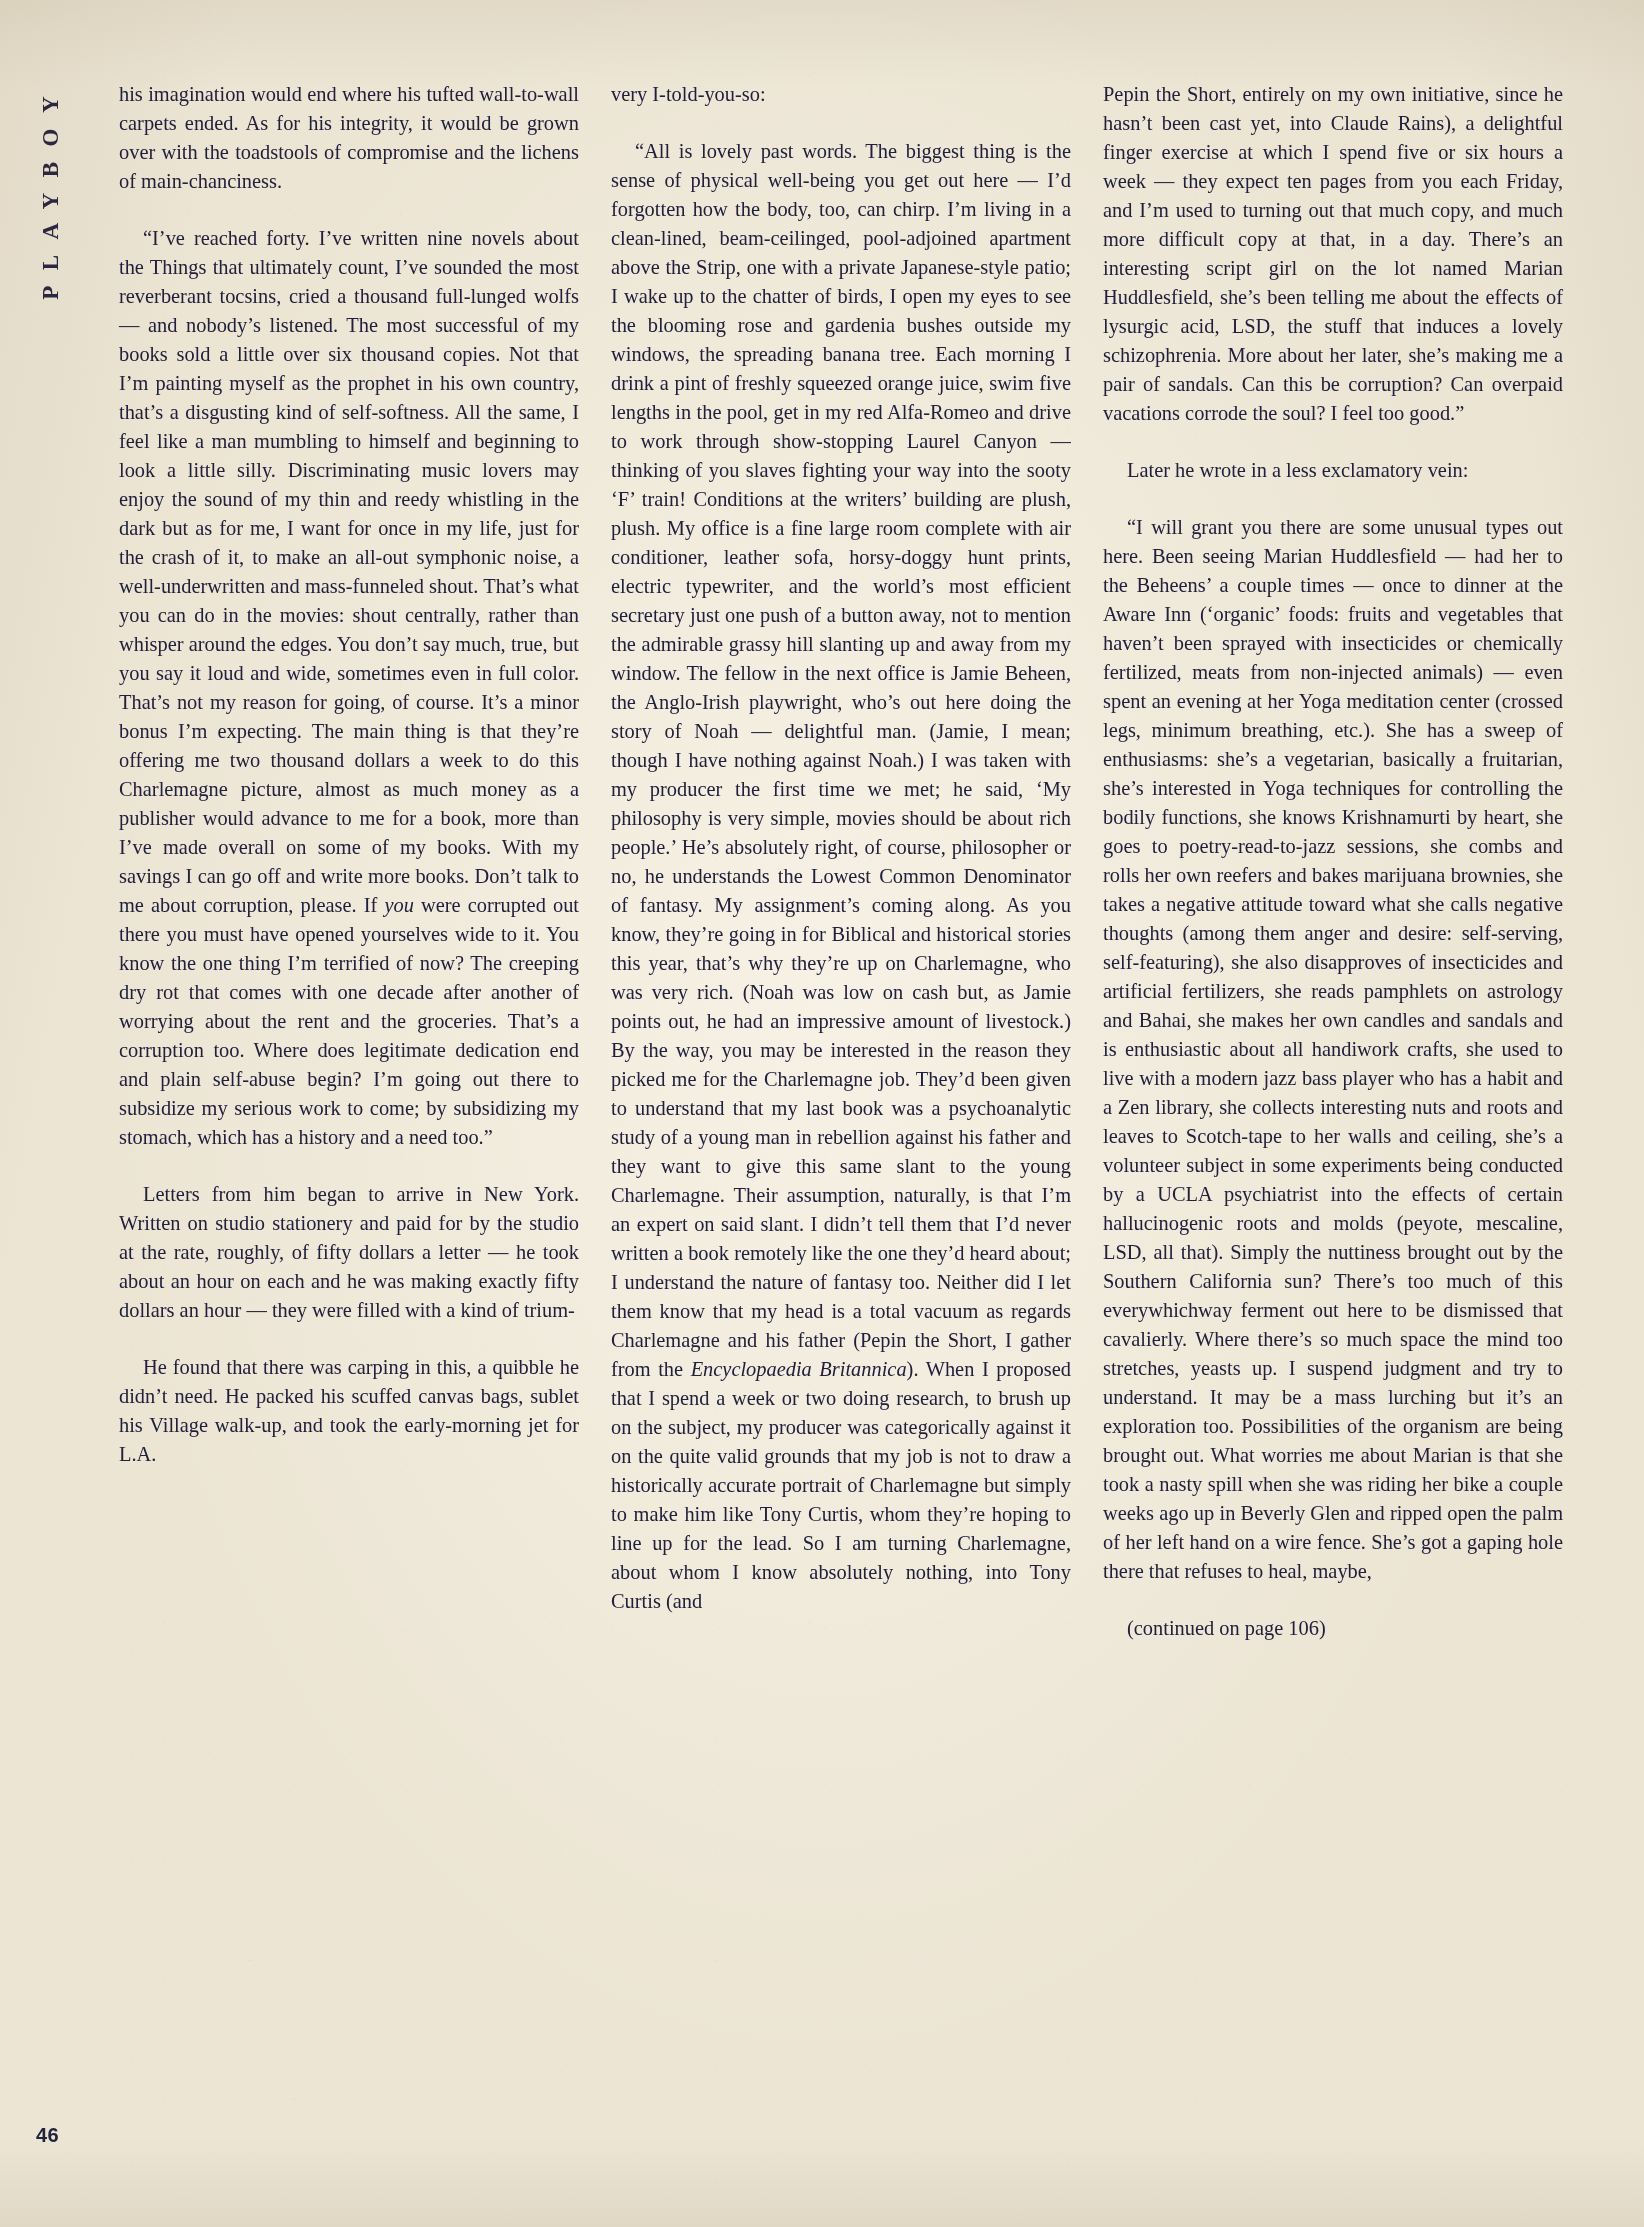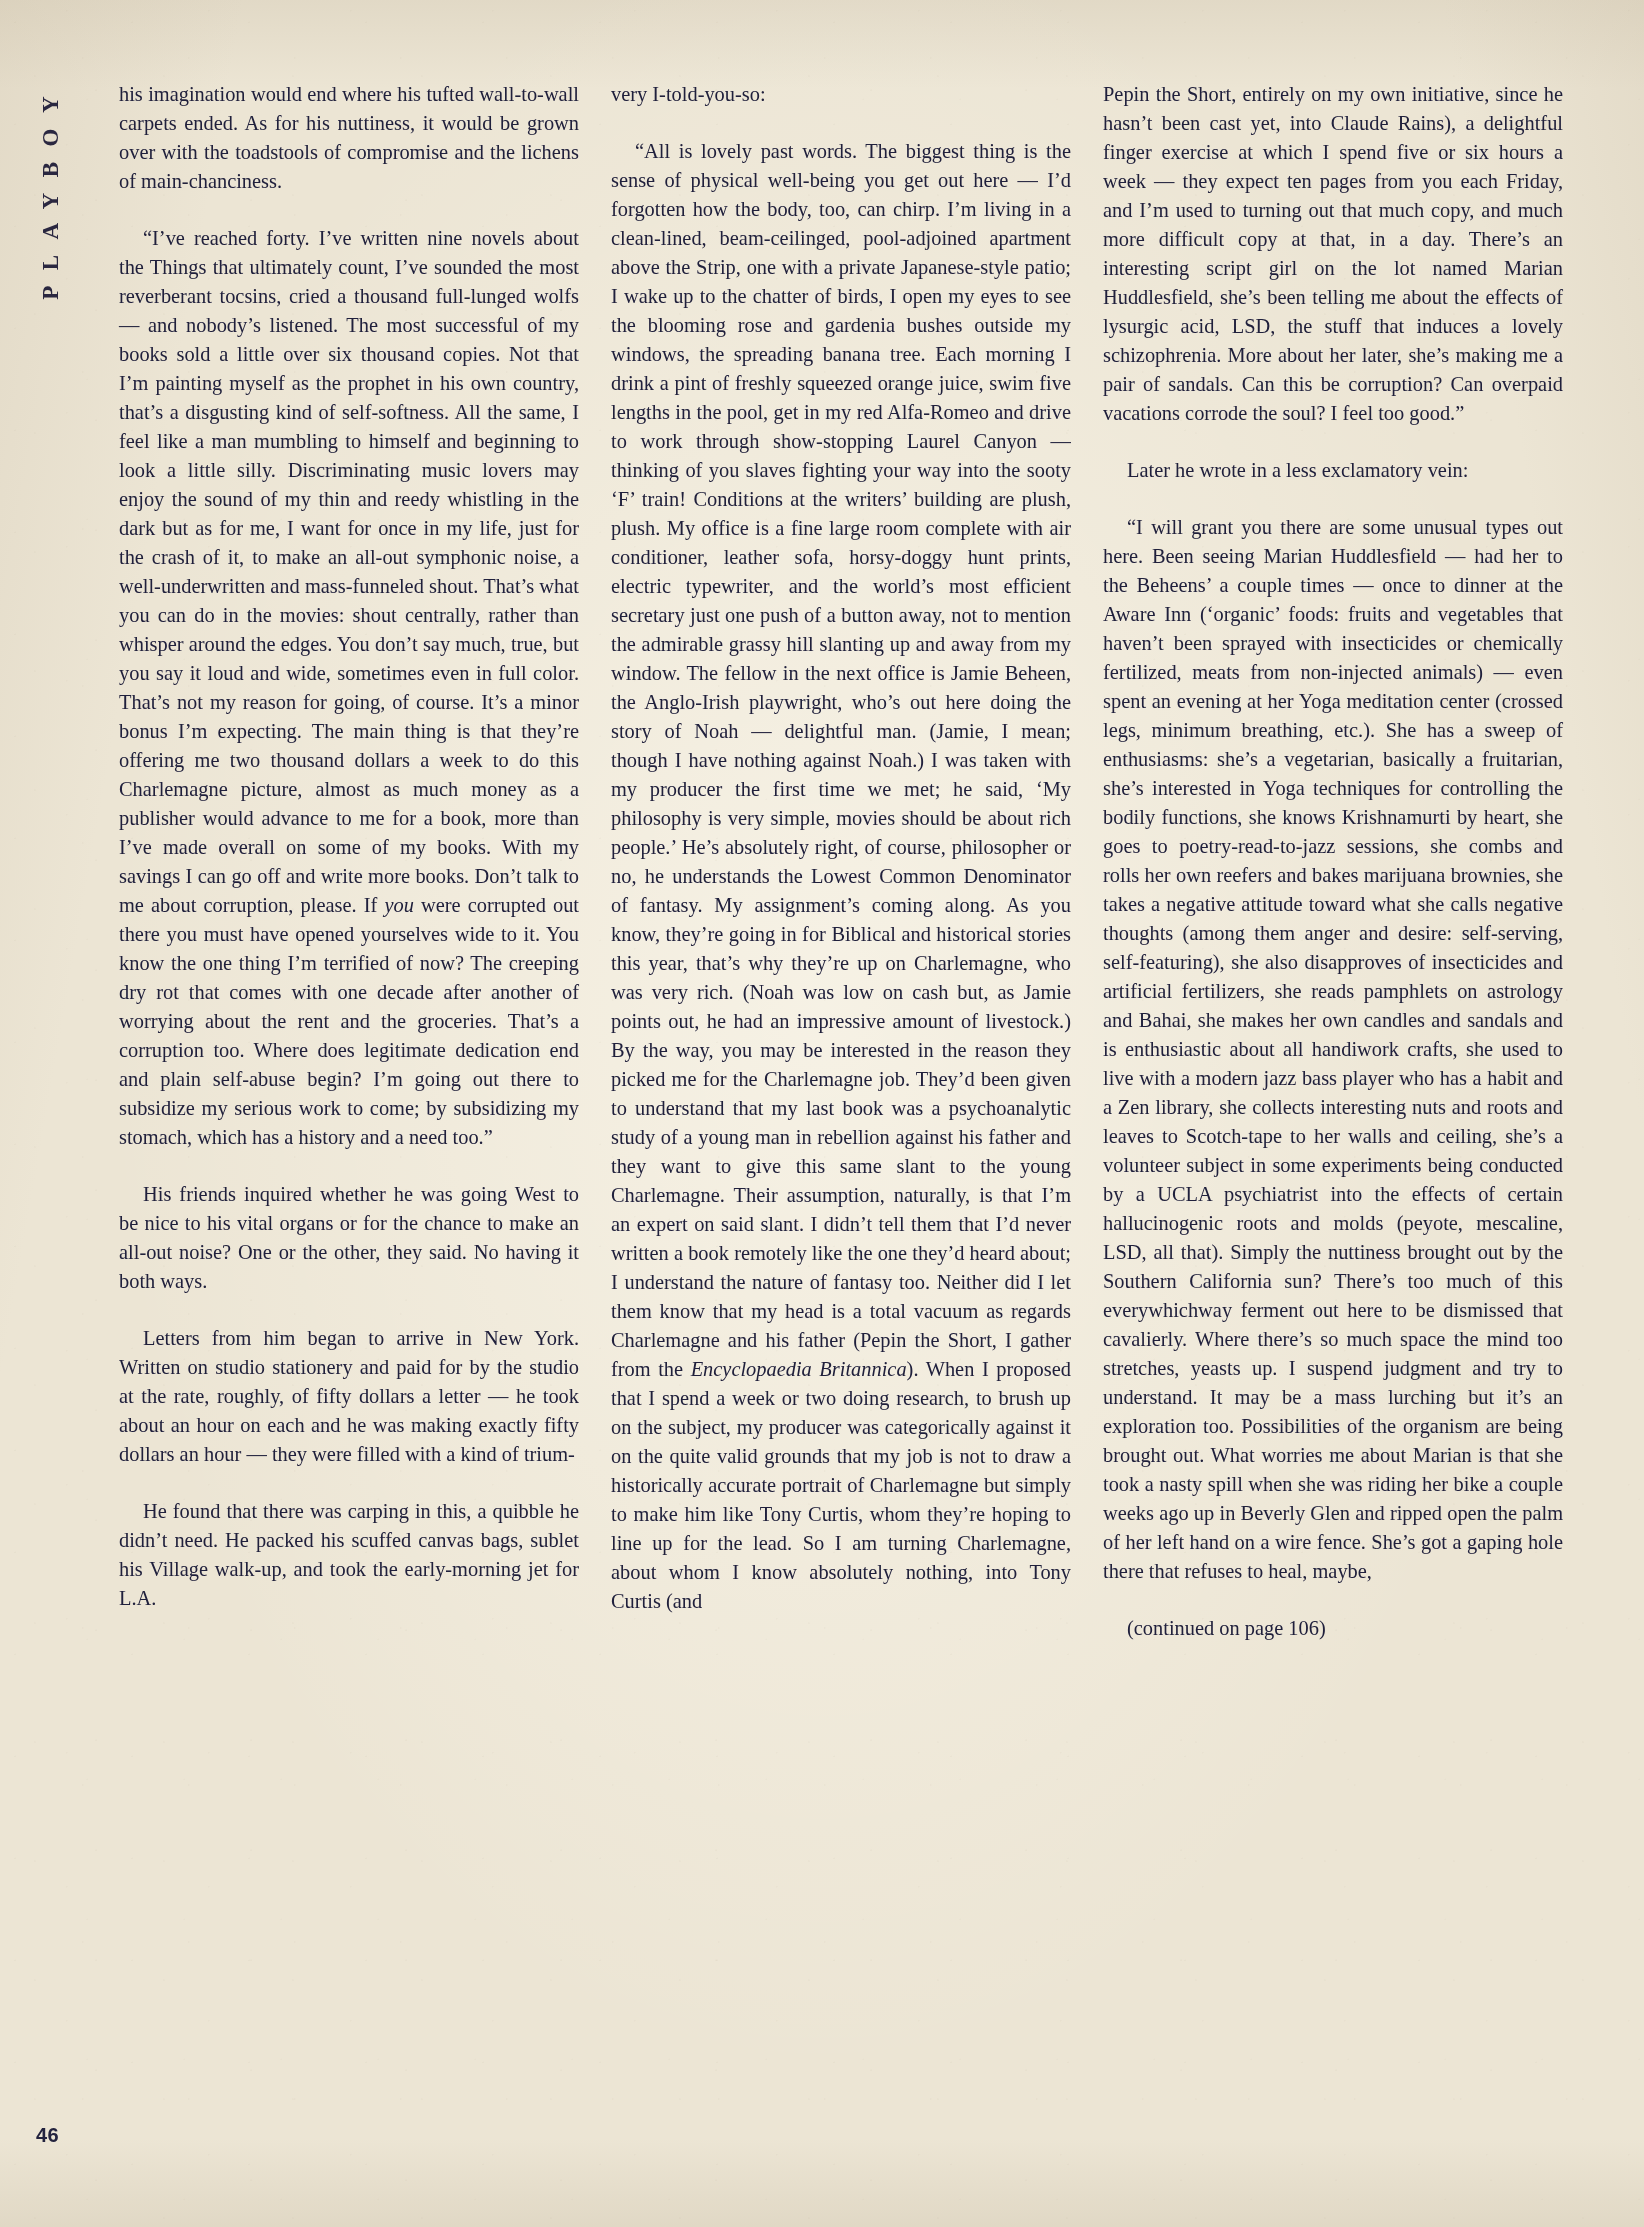--- a/index.html
+++ b/index.html
@@ -132,25 +132,24 @@
 
   <div class="grain"></div>
 
   <div class="side-logo">
     <span class="side-logo-text">PLAYBOY</span>
   </div>
 
   <div class="columns">
 
     <div class="col">
-      <p class="cont">his imagination would end where his tufted wall-to-wall carpets ended. As for his nuttiness, it would be grown over with the toadstools of compromise and the lichens of main-chanciness.</p>
+      <p class="cont">his imagination would end where his tufted wall-to-wall carpets ended. As for his integrity, it would be grown over with the toadstools of compromise and the lichens of main-chanciness.</p>
       <p>
         <span>“I’ve reached forty. I’ve written nine novels about the Things that ultimately count, I’ve sounded the most reverberant tocsins, cried a thousand full-lunged wolfs — and nobody’s listened. The most successful of my books sold a little over six thousand copies. Not that I’m painting myself as the prophet in his own country, that’s a disgusting kind of self-softness. All the same, I feel like a man mumbling to himself and beginning to look a little silly. Discriminating music lovers may enjoy the sound of my thin and reedy whistling in the dark but as for me, I want for once in my life, just for the crash of it, to make an all-out symphonic noise, a well-underwritten and mass-funneled shout. That’s what you can do in the movies: shout centrally, rather than whisper around the edges. You don’t say much, true, but you say it loud and wide, sometimes even in full color. That’s not my reason for going, of course. It’s a minor bonus I’m expecting. The main thing is that they’re offering me two thousand dollars a week to do this Charlemagne picture, almost as much money as a publisher would advance to me for a book, more than I’ve made overall on some of my books. With my savings I can go off and write more books. Don’t talk to me about corruption, please. If </span><i>you</i><span> were corrupted out there you must have opened yourselves wide to it. You know the one thing I’m terrified of now? The creeping dry rot that comes with one decade after another of worrying about the rent and the groceries. That’s a corruption too. Where does legitimate dedication end and plain self-abuse begin? I’m going out there to subsidize my serious work to come; by subsidizing my stomach, which has a history and a need too.”</span>
       </p>
-      <p>His friends inquired whether he was going West to be nice to his vital organs or for the chance to make an all-out noise? One or the other, they said. No having it both ways.</p>
       <p>Letters from him began to arrive in New York. Written on studio stationery and paid for by the studio at the rate, roughly, of fifty dollars a letter — he took about an hour on each and he was making exactly fifty dollars an hour — they were filled with a kind of trium-</p>
       <p>He found that there was carping in this, a quibble he didn’t need. He packed his scuffed canvas bags, sublet his Village walk-up, and took the early-morning jet for L.A.</p>
     </div>
 
     <div class="col">
       <p class="cont">very I-told-you-so:</p>
       <p>
         <span>“All is lovely past words. The biggest thing is the sense of physical well-being you get out here — I’d forgotten how the body, too, can chirp. I’m living in a clean-lined, beam-ceilinged, pool-adjoined apartment above the Strip, one with a private Japanese-style patio; I wake up to the chatter of birds, I open my eyes to see the blooming rose and gardenia bushes outside my windows, the spreading banana tree. Each morning I drink a pint of freshly squeezed orange juice, swim five lengths in the pool, get in my red Alfa-Romeo and drive to work through show-stopping Laurel Canyon — thinking of you slaves fighting your way into the sooty ‘F’ train! Conditions at the writers’ building are plush, plush. My office is a fine large room complete with air conditioner, leather sofa, horsy-doggy hunt prints, electric typewriter, and the world’s most efficient secretary just one push of a button away, not to mention the admirable grassy hill slanting up and away from my window. The fellow in the next office is Jamie Beheen, the Anglo-Irish playwright, who’s out here doing the story of Noah — delightful man. (Jamie, I mean; though I have nothing against Noah.) I was taken with my producer the first time we met; he said, ‘My philosophy is very simple, movies should be about rich people.’ He’s absolutely right, of course, philosopher or no, he understands the Lowest Common Denominator of fantasy. My assignment’s coming along. As you know, they’re going in for Biblical and historical stories this year, that’s why they’re up on Charlemagne, who was very rich. (Noah was low on cash but, as Jamie points out, he had an impressive amount of livestock.) By the way, you may be interested in the reason they picked me for the Charlemagne job. They’d been given to understand that my last book was a psychoanalytic study of a young man in rebellion against his father and they want to give this same slant to the young Charlemagne. Their assumption, naturally, is that I’m an expert on said slant. I didn’t tell them that I’d never written a book remotely like the one they’d heard about; I understand the nature of fantasy too. Neither did I let them know that my head is a total vacuum as regards Charlemagne and his father (Pepin the Short, I gather from the </span><i>Encyclopaedia Britannica</i><span>). When I proposed that I spend a week or two doing research, to brush up on the subject, my producer was categorically against it on the quite valid grounds that my job is not to draw a historically accurate portrait of Charlemagne but simply to make him like Tony Curtis, whom they’re hoping to line up for the lead. So I am turning Charlemagne, about whom I know absolutely nothing, into Tony Curtis (and</span>
       </p>
     </div>

